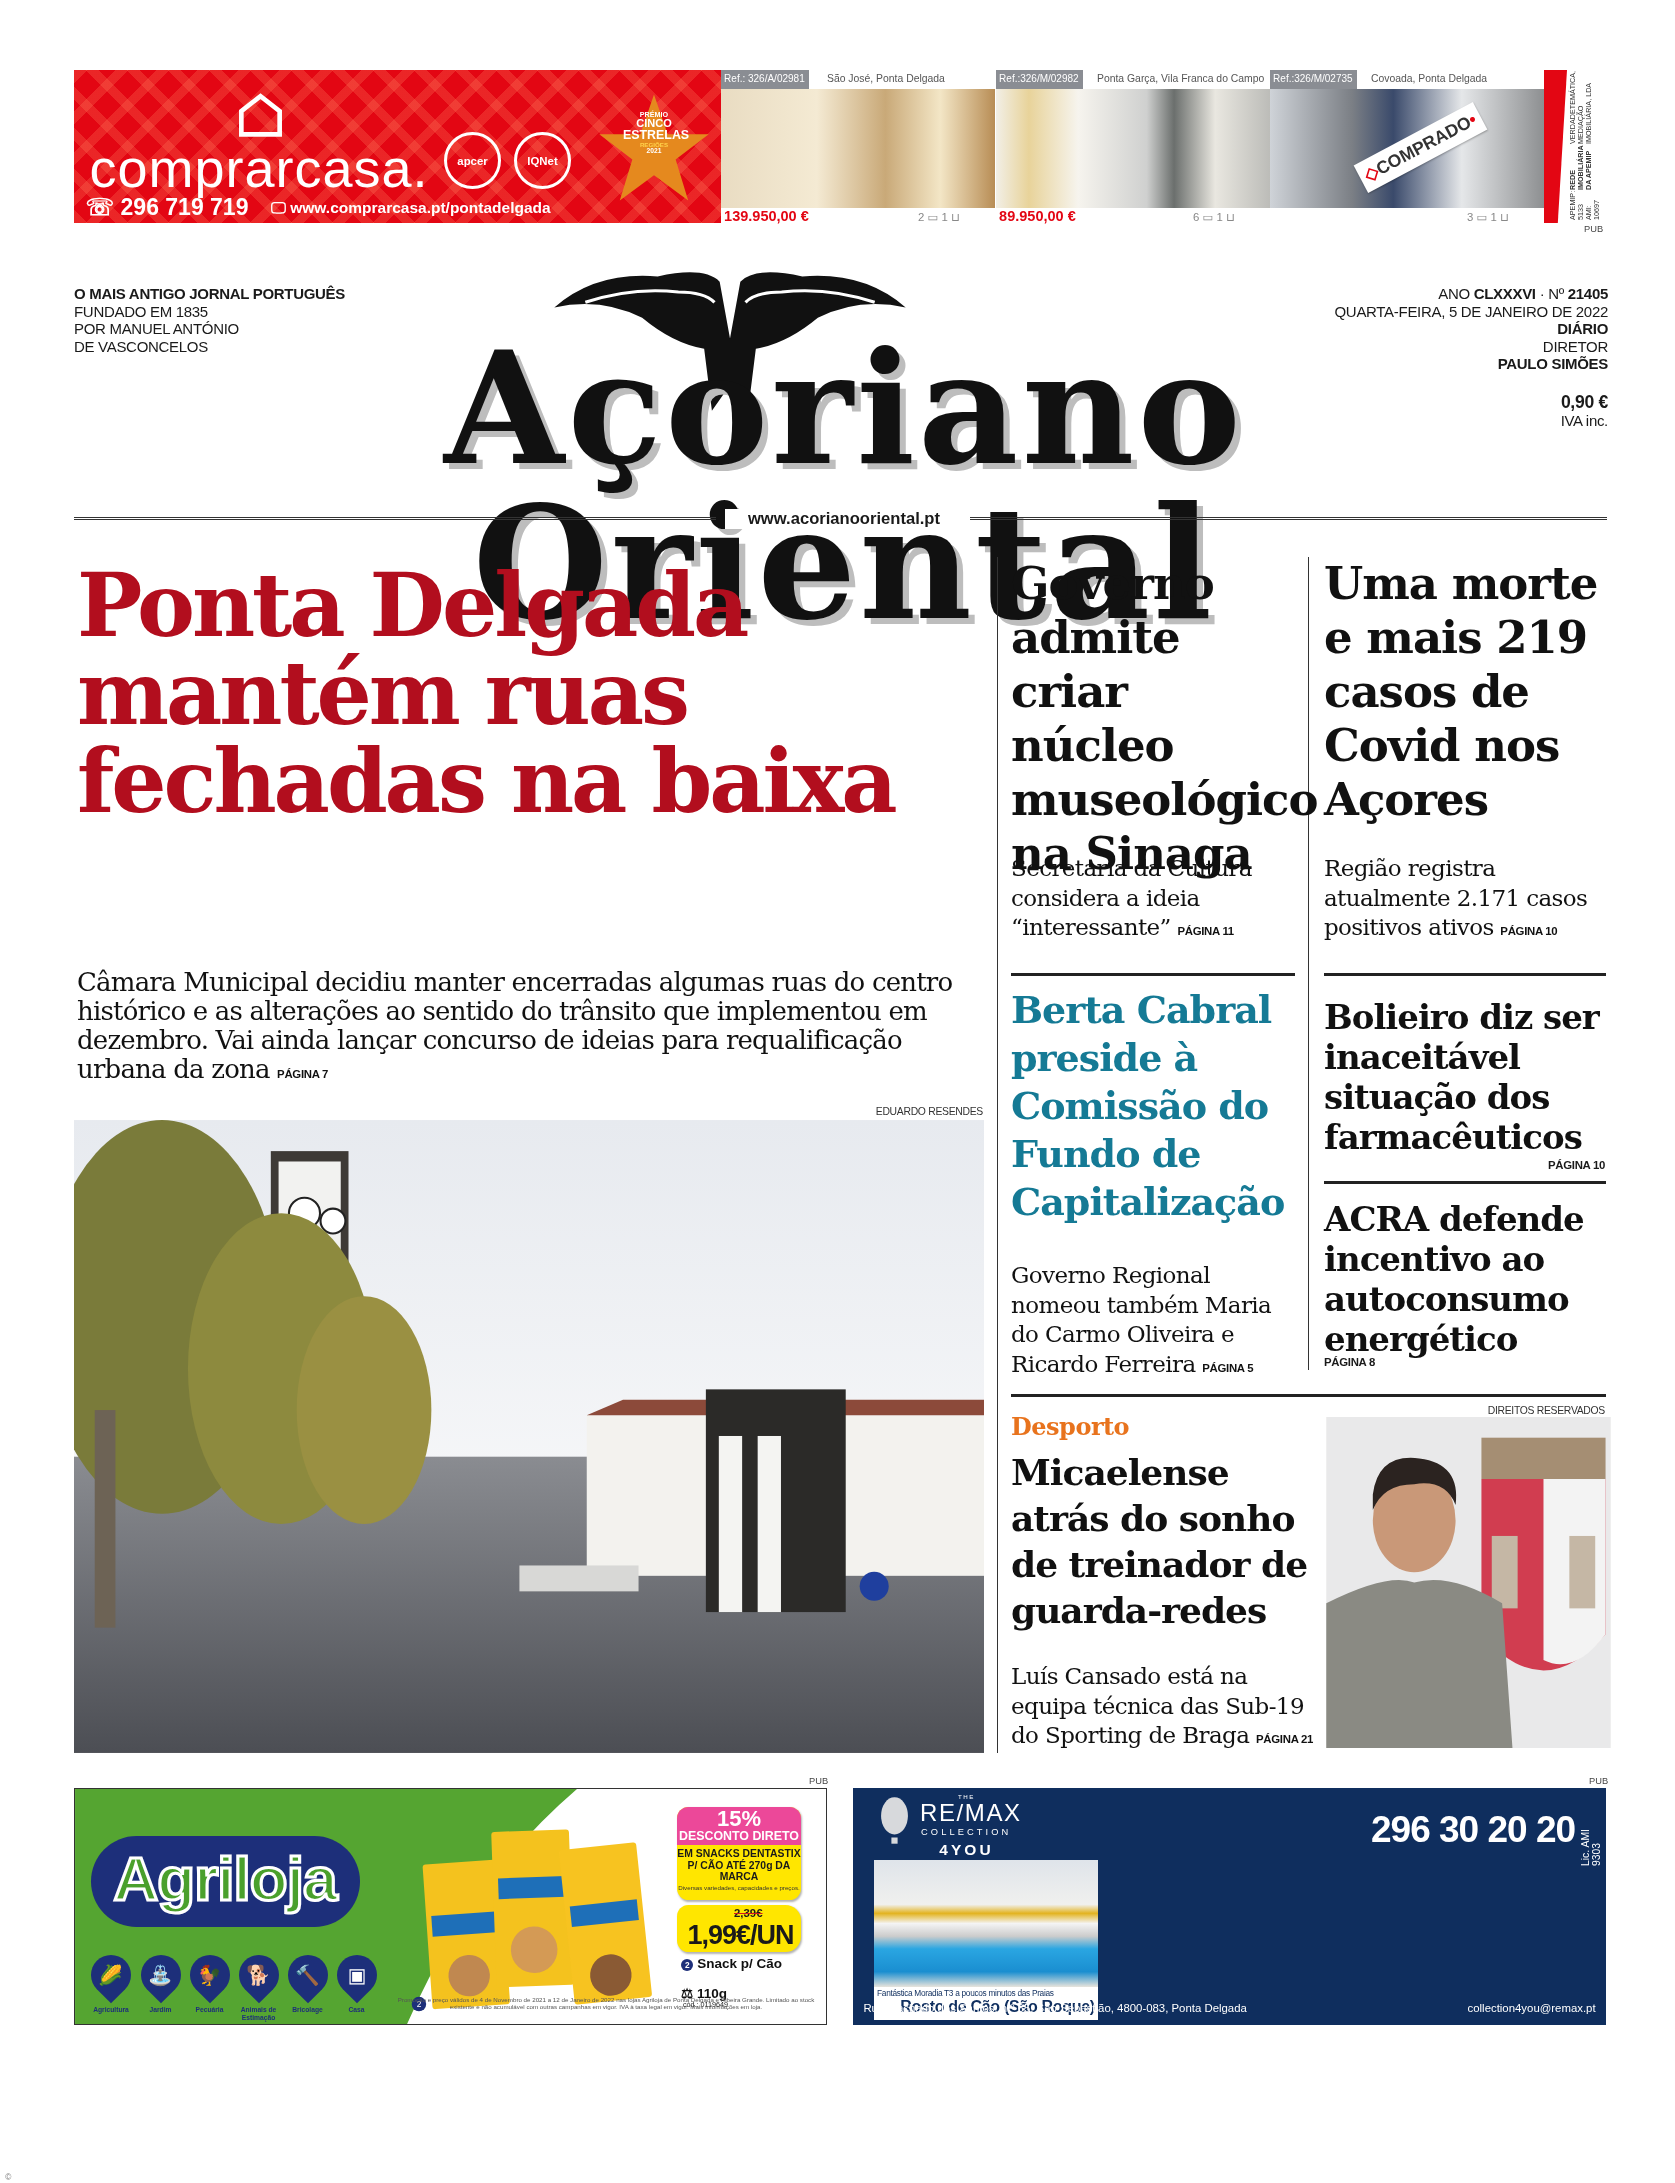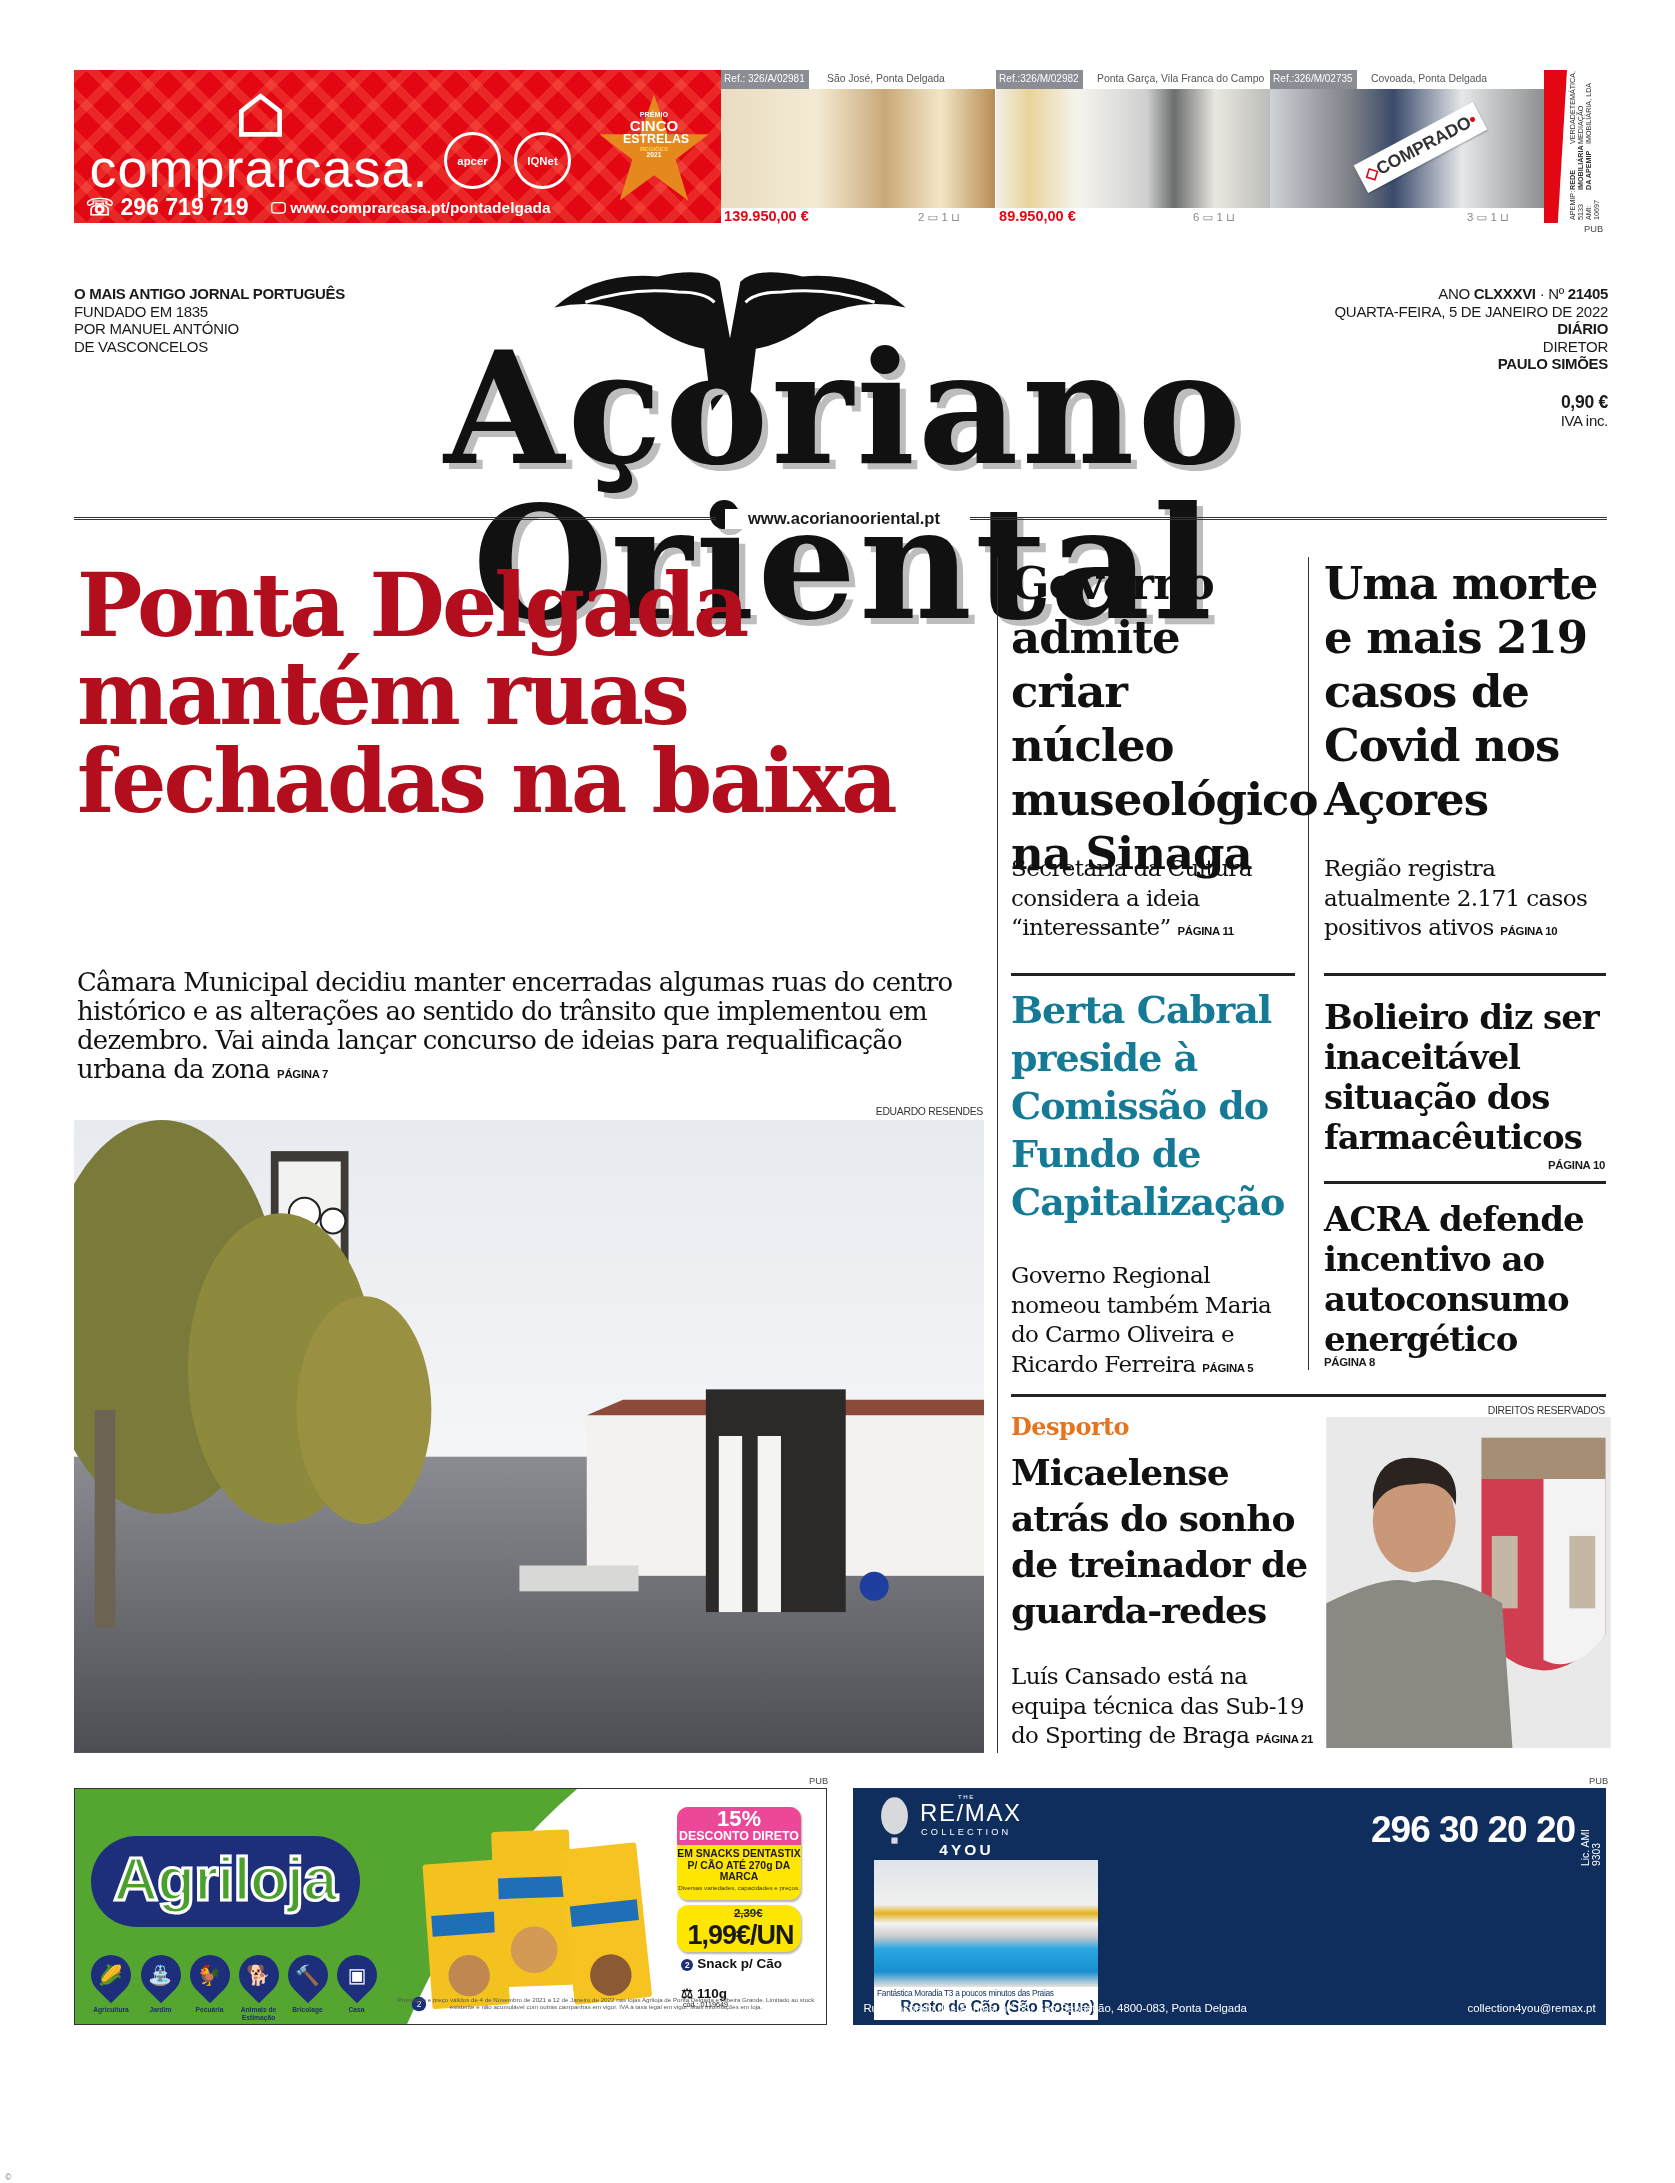--- a/index.html
+++ b/index.html
@@ -125,21 +125,21 @@
         <path d="M8 80 V35 L45 6 L82 35 V80 Z" fill="none" stroke="#fff" stroke-width="9"></path>
       </svg>
     <div class="abs" id="cc-brand">comprarcasa.</div>
     <div class="abs" id="cc-cert1">apcer</div>
     <div class="abs" id="cc-cert2">IQNet</div>
     <svg class="abs" id="cc-star" viewBox="0 0 100 100">
         <polygon points="50,3 62,38 98,38 69,60 80,96 50,74 20,96 31,60 2,38 38,38" fill="#e5891e"></polygon>
       </svg>
     <div class="abs" id="cc-star-text">
       <div style="font-size:7.2px">PRÉMIO</div>
-      <div style="font-size:15px">CINCO</div>
+      <div style="font-size:11px">CINCO</div>
       <div style="font-size:12.4px">ESTRELAS</div>
       <div style="font-size:6.2px;color:#ffd24a">REGIÕES</div>
       <div style="font-size:6.7px">2021</div>
     </div>
     <div class="abs" id="cc-phone"><span>☏ </span><span>296 719 719</span></div>
     <div class="abs" id="cc-url"><span>🖵 </span><span>www.comprarcasa.pt/pontadelgada</span></div>
   </div>
 
   <div class="abs listing" style="left:647px">
     <div class="abs ref">Ref.: 326/A/02981</div>

